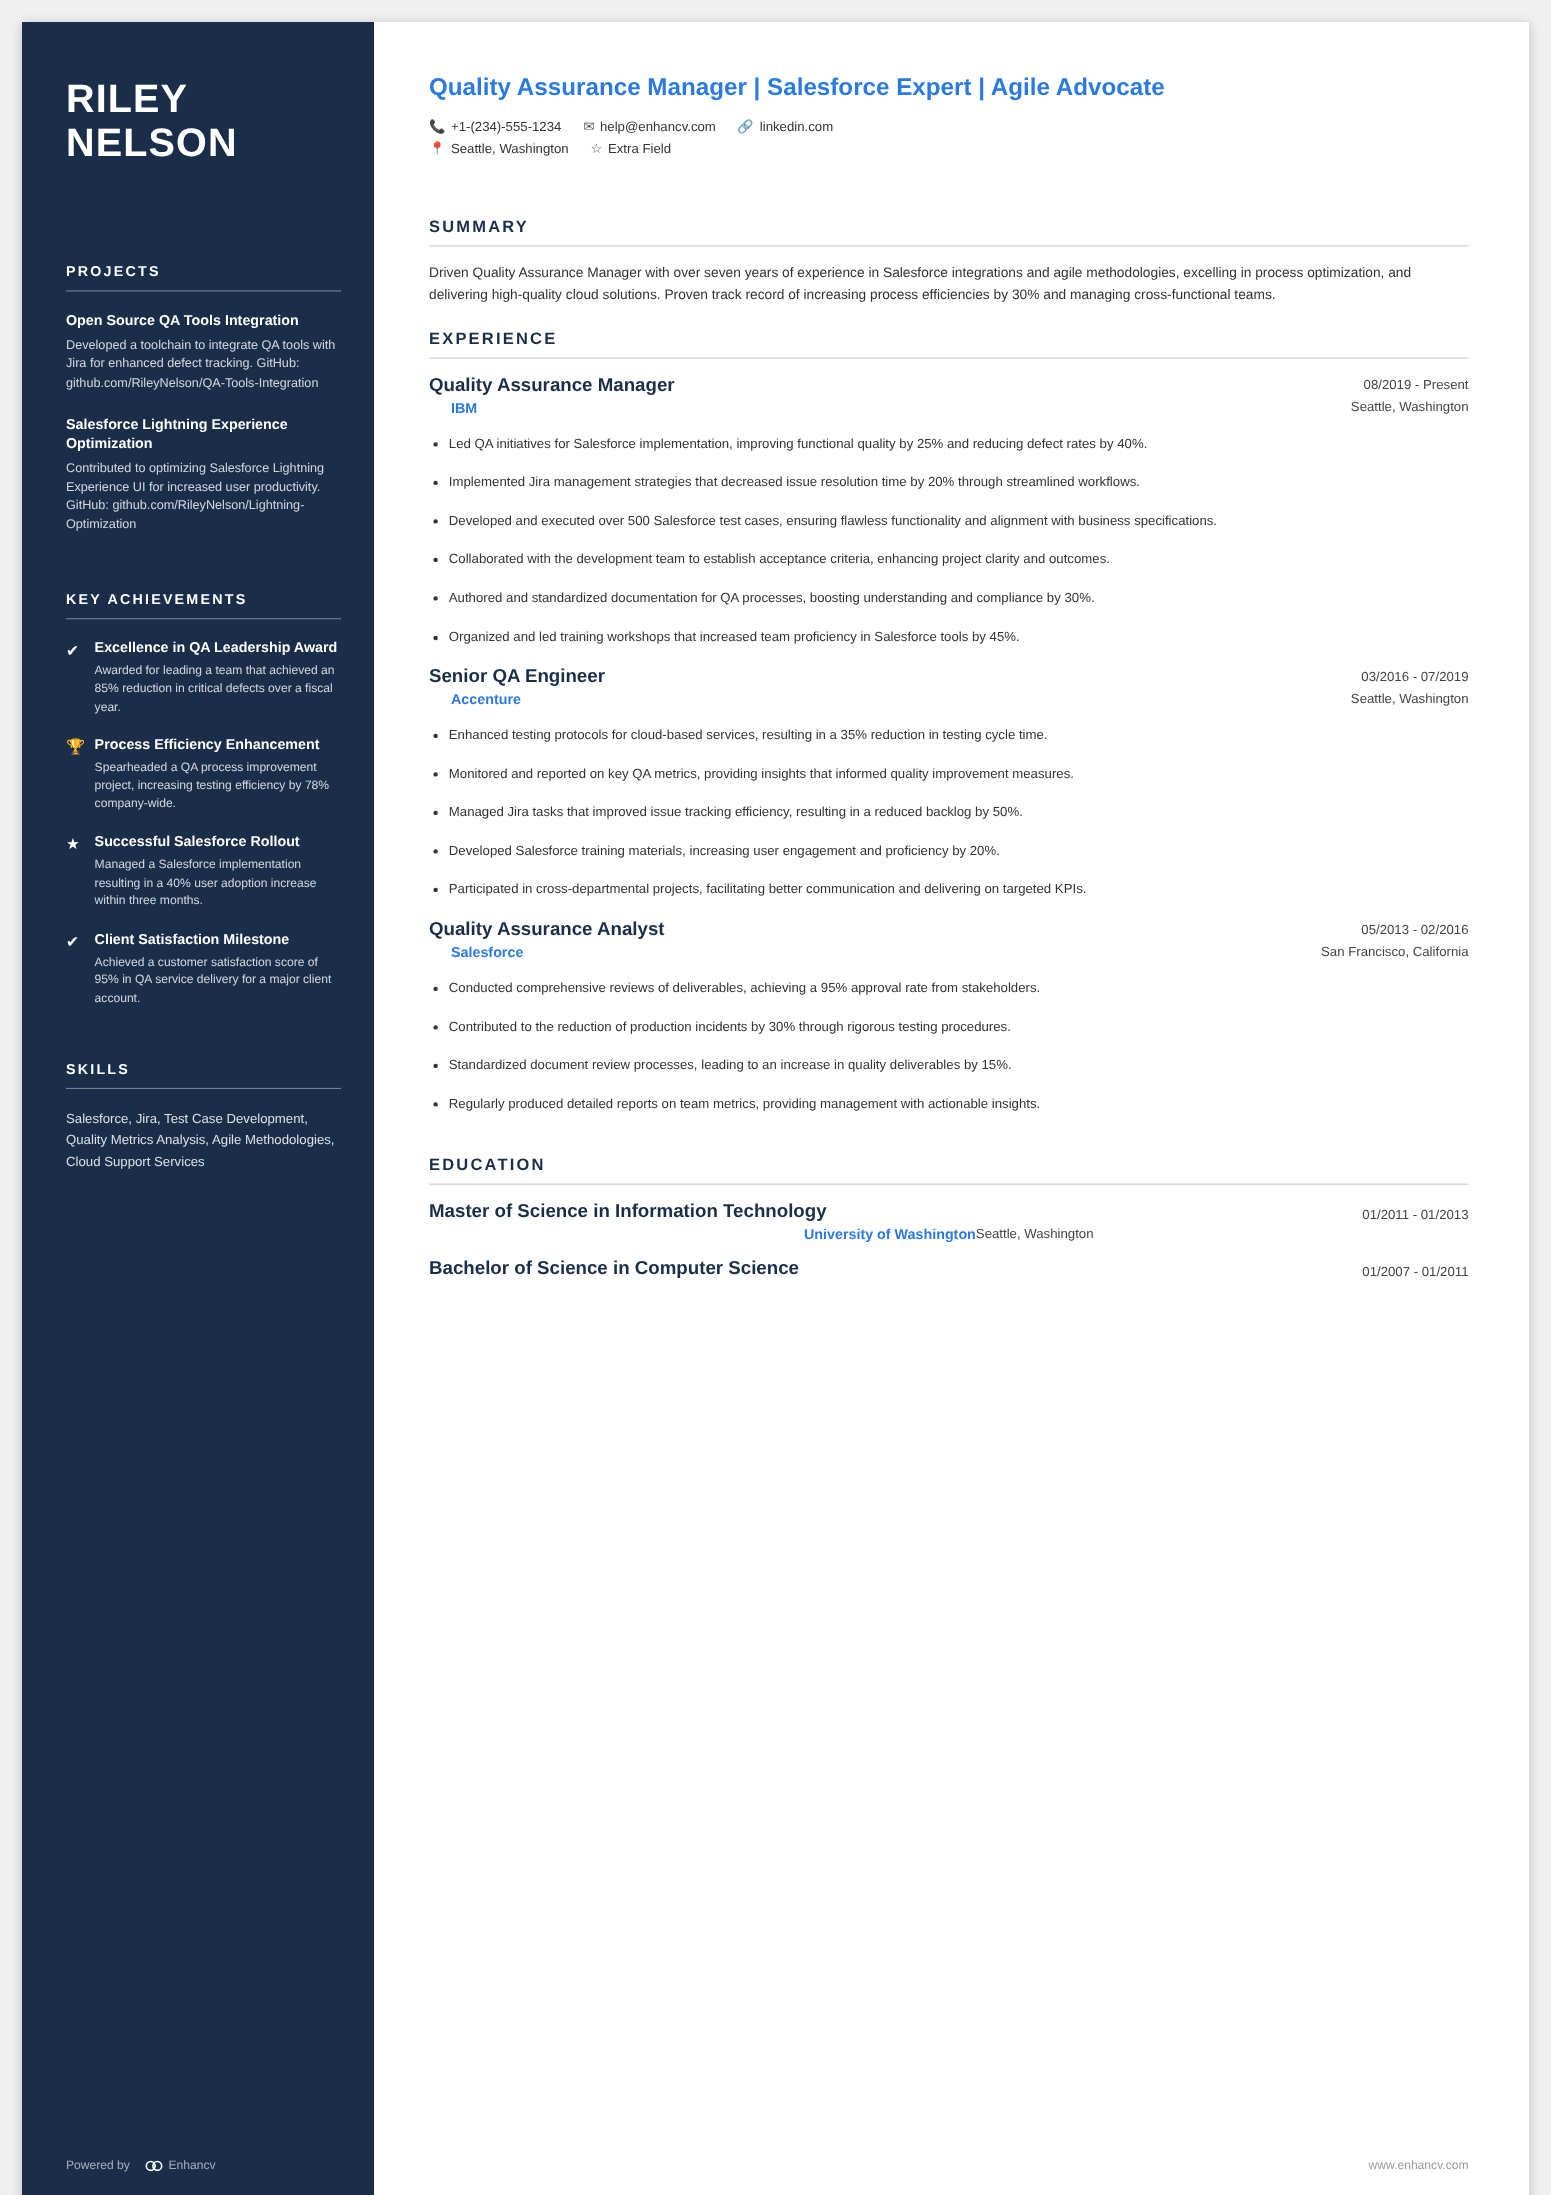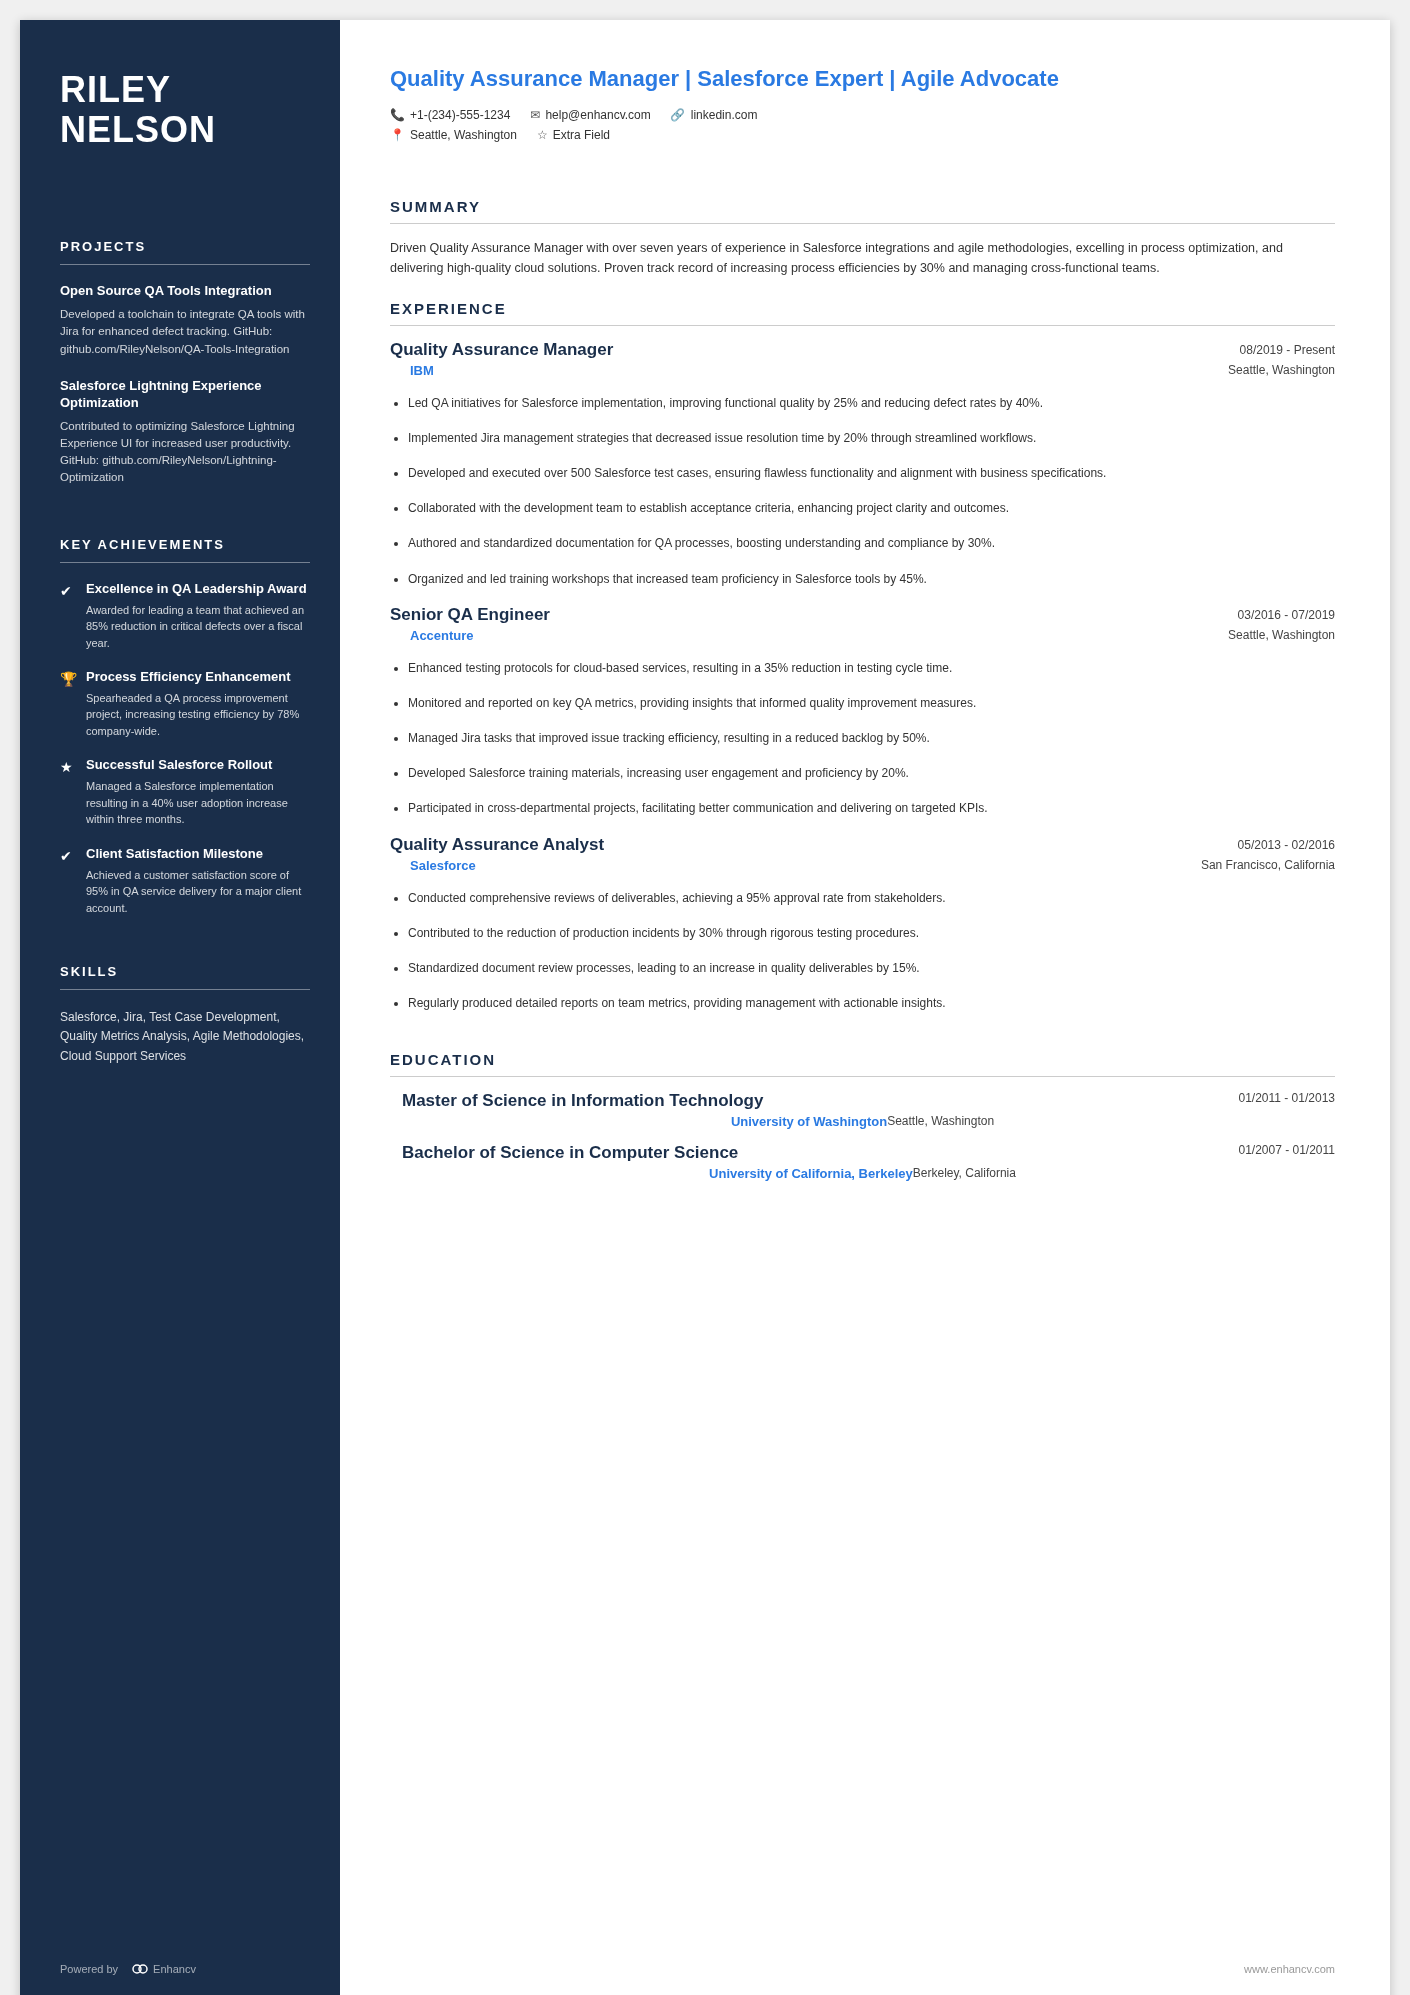--- a/index.html
+++ b/index.html
@@ -202,23 +202,22 @@
     .exp-bullets li {
       font-size: 12px;
       color: #333;
       line-height: 1.6;
       margin-bottom: 4px;
       margin-top: 16px;
     }
     .edu-header {
       display: flex;
       justify-content: space-between;
-      align-items: flex-start;
+      align-items: flex-end;
       margin-bottom: 3px;
-      margin-left: 12px;
     }
     .edu-degree {
       font-size: 17px;
       font-weight: 700;
       color: #1a2e4a;
       max-width: 65%;
     }
     .edu-date {
       font-size: 12px;
       color: #444;
@@ -422,24 +421,20 @@
         <div class="edu-school">University of Washington</div>
         <div class="edu-location">Seattle, Washington</div>
       </div>
     </div>
 
     <div>
       <div class="edu-header">
         <div class="edu-degree">Bachelor of Science in Computer Science</div>
         <div class="edu-date">01/2007 - 01/2011</div>
       </div>
-      <div class="edu-school-row">
-        <div class="edu-school">University of California, Berkeley</div>
-        <div class="edu-location">Berkeley, California</div>
-      </div>
     </div>
 
     <div class="main-footer">
       <span>www.enhancv.com</span>
     </div>
 
   </div>
 </div>
 
 </body></html>

